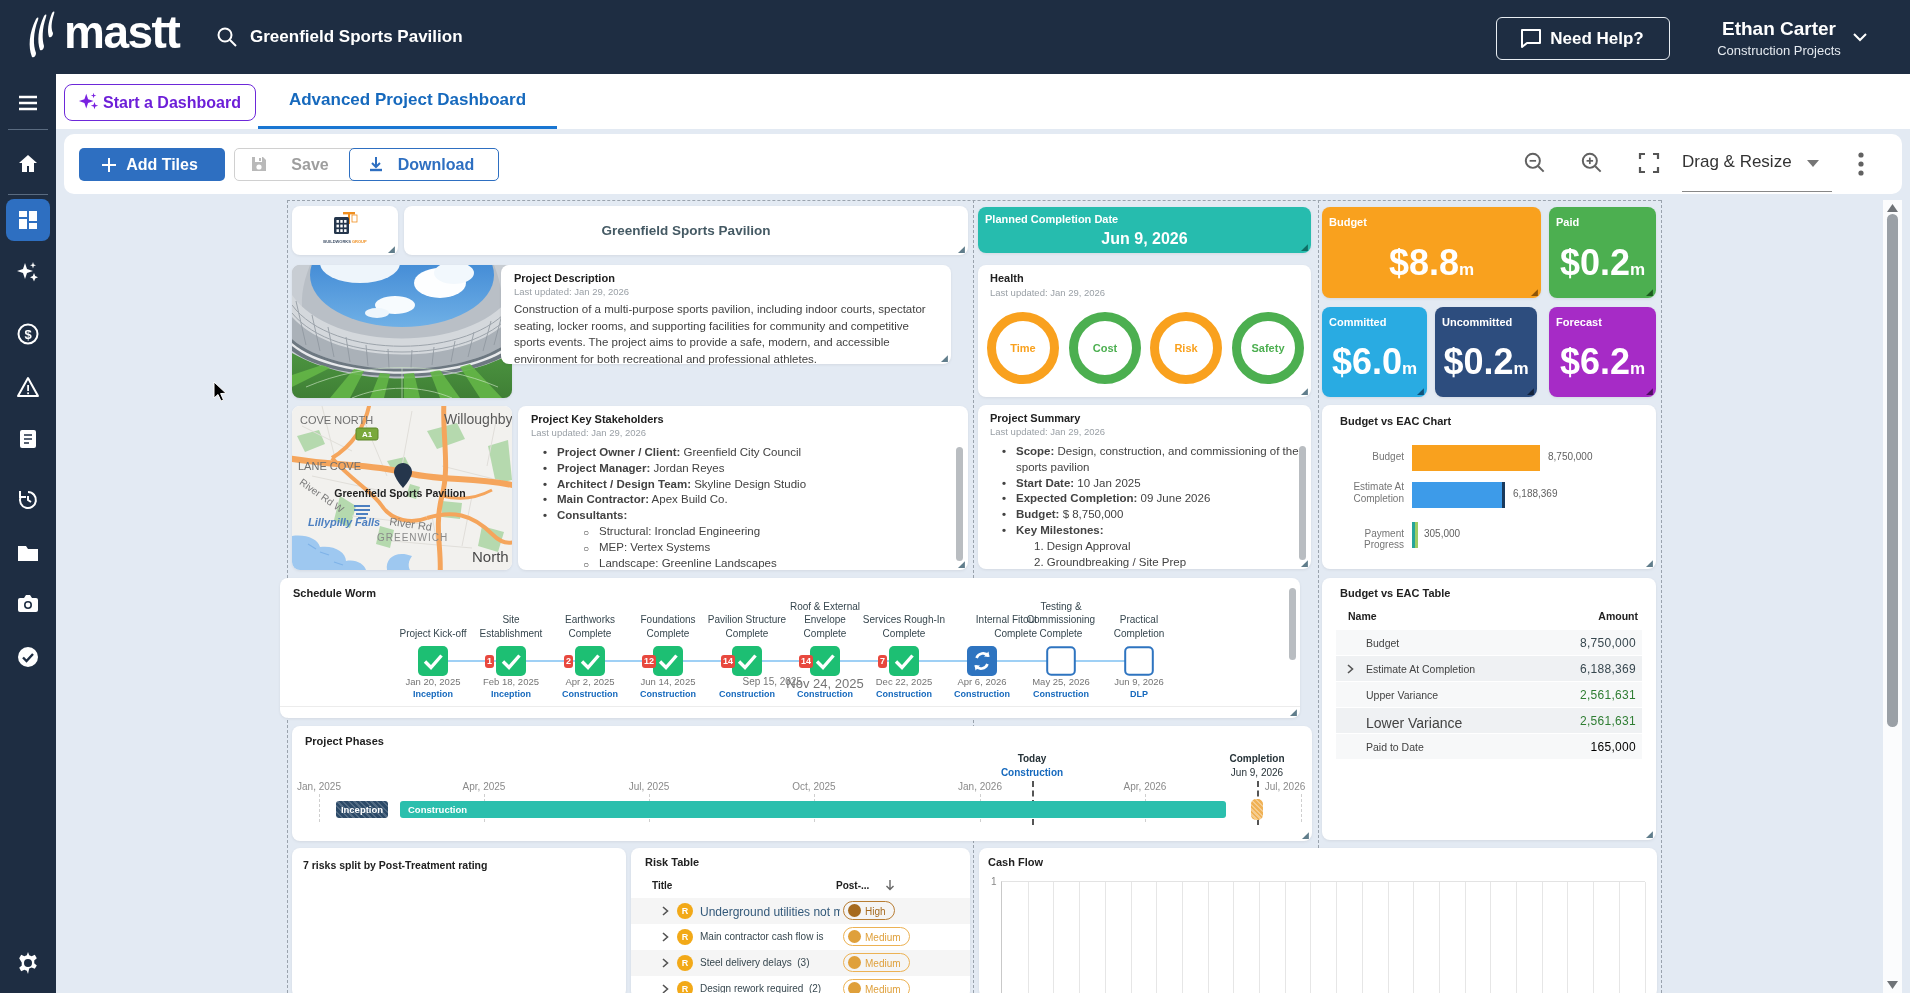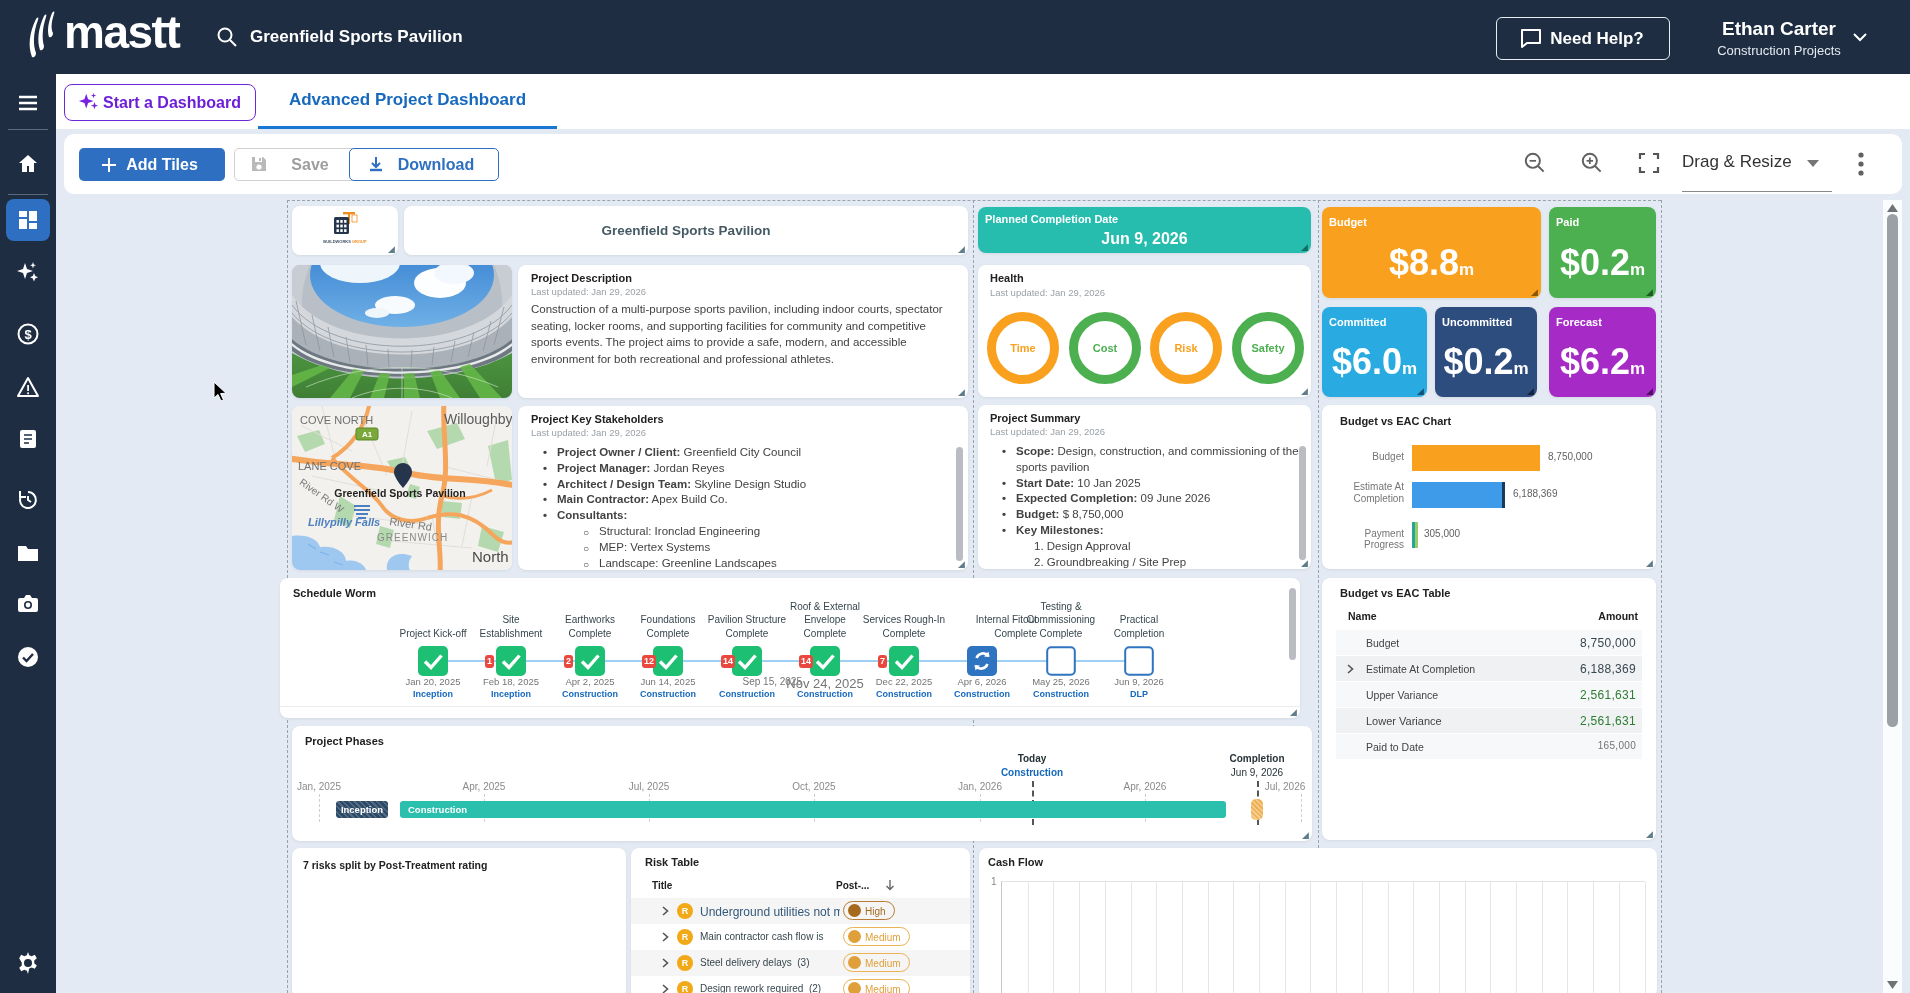--- a/index.html
+++ b/index.html
@@ -267,21 +267,21 @@
       <path d="M188 133 L168 102 L178 99 L210 133 Z"></path>
       <path d="M0 110 L30 100 L38 103 L0 122 Z"></path>
     </g>
     <g stroke="#cfe6c8" stroke-width="0.8" fill="none" opacity="0.8">
       <path d="M14 122 C75 96 145 96 206 122"></path>
       <path d="M60 133 C90 120 130 120 160 133"></path>
       <path d="M110 103 L110 133"></path>
     </g>
   </svg>
 </div>
-<div class="tile" style="left:518px;top:265px;width:450px;height:133px">
+<div class="tile" style="left:501px;top:265px;width:450px;height:99px">
   <div class="tt abs" style="left:13px;top:7px">Project Description</div>
   <div class="lu abs" style="left:13px;top:21px">Last updated: Jan 29, 2026</div>
   <div class="abs" style="left:13px;top:36px;width:424px;font-size:11.5px;color:#424242;line-height:16.6px">Construction of a multi-purpose sports pavilion, including indoor courts, spectator seating, locker rooms, and supporting facilities for community and competitive sports events. The project aims to provide a safe, modern, and accessible environment for both recreational and professional athletes.</div>
   <div class="rh">◢</div>
 </div>
 <div class="tile" style="left:978px;top:265px;width:333px;height:132px">
   <div class="tt abs" style="left:12px;top:7px">Health</div>
   <div class="lu abs" style="left:12px;top:22px">Last updated: Jan 29, 2026</div>
   <div class="hc" style="left:9px;border-color:#f9a11e;color:#f9a11e">Time</div>
   <div class="hc" style="left:91px;border-color:#4caf50;color:#4caf50">Cost</div>
@@ -498,26 +498,26 @@
           <path d="M4 2 L8.5 6 L4 10" stroke="#555" stroke-width="1.6" fill="none"></path>
         </svg>
         <div style="position:absolute;left:30px;top:7px;font-size:10.5px;color:#424242">Estimate At Completion</div>
         <div style="position:absolute;right:6px;top:6px;font-size:12px;letter-spacing:0.3px;color:#37474f">6,188,369</div>
       </div>
       <div style="position:relative;height:26px;background:#f7f8f9;border-bottom:1px solid #fff">
         <div style="position:absolute;left:30px;top:7px;font-size:10.5px;color:#424242">Upper Variance</div>
         <div style="position:absolute;right:6px;top:6px;font-size:12px;letter-spacing:0.3px;color:#2e7d32">2,561,631</div>
       </div>
       <div style="position:relative;height:26px;background:#eff1f3;border-bottom:1px solid #fff">
-        <div style="position:absolute;left:30px;top:7px;font-size:11px;color:#424242">Lower Variance</div>
+        <div style="position:absolute;left:30px;top:7px;font-size:14px;color:#424242">Lower Variance</div>
         <div style="position:absolute;right:6px;top:6px;font-size:12px;letter-spacing:0.3px;color:#2e7d32">2,561,631</div>
       </div>
       <div style="position:relative;height:26px;background:#f7f8f9;border-bottom:1px solid #fff">
         <div style="position:absolute;left:30px;top:7px;font-size:10.5px;color:#424242">Paid to Date</div>
-        <div style="position:absolute;right:6px;top:6px;font-size:10px;letter-spacing:0.3px;color:#737373">165,000</div>
+        <div style="position:absolute;right:6px;top:6px;font-size:12px;letter-spacing:0.3px;color:#000000">165,000</div>
       </div>
     </div>
   <div class="rh">◢</div>
 </div>
 
 <div class="tile" style="left:292px;top:726px;width:1020px;height:115px">
   <div class="tt abs" style="left:13px;top:9px">Project Phases</div>
   <div id="phases">
       <div>
         <div class="abs" style="left:-13px;top:55px;width:80px;text-align:center;font-size:10px;color:#8a8a8a">Jan, 2025</div>

